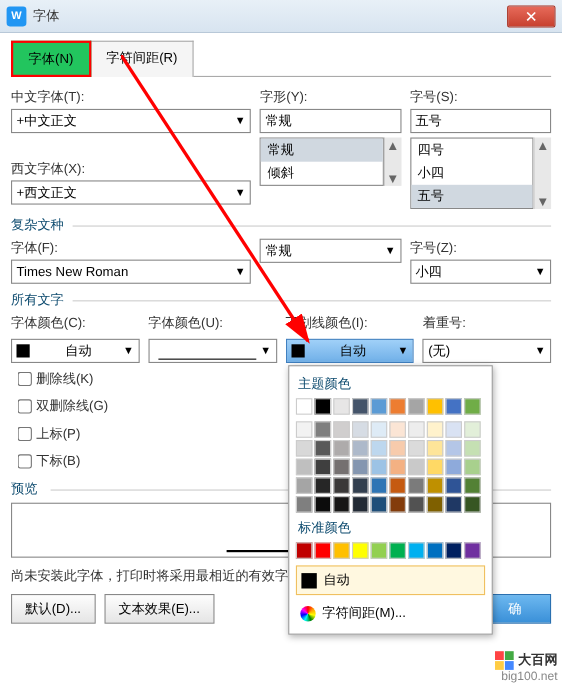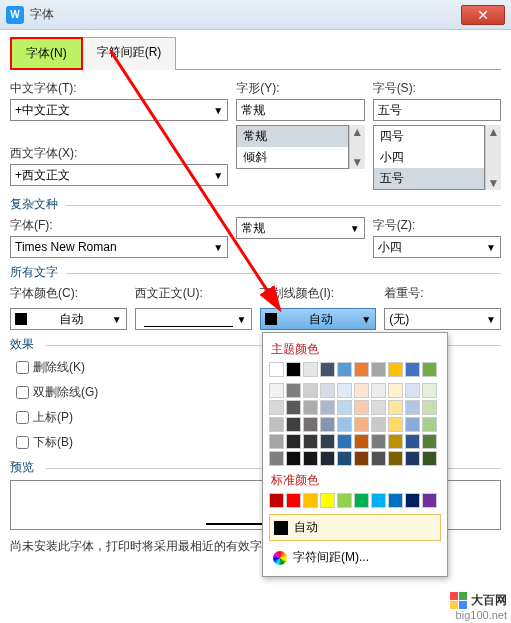--- a/index.html
+++ b/index.html
@@ -7,21 +7,21 @@
 
 .titlebar { height: 30px; background: linear-gradient(#e8f0f7,#d8e4f0); display: flex; align-items: center; padding: 0 6px; border-bottom: 1px solid #b8c8d8; }
 .titlebar .icon { width: 18px; height: 18px; background: #2196f3; border-radius: 3px; color: #fff; display: flex; align-items: center; justify-content: center; font-size: 10px; font-weight: bold; margin-right: 6px; }
 .titlebar .title { color: #333; }
 .titlebar .close { margin-left: auto; width: 44px; height: 20px; background: linear-gradient(#e76a5a,#c7412f); border: 1px solid #a83020; border-radius: 2px; color: #fff; display: flex; align-items: center; justify-content: center; font-size: 14px; }
 
 .dialog { padding: 6px 10px 10px 10px; }
 
 .tabs { display: flex; border-bottom: 1px solid #aaa; margin-bottom: 10px; position: relative; }
 .tab { padding: 6px 14px; border: 1px solid #aaa; border-bottom: none; background: #fff; margin-right: -1px; position: relative; top: 1px; cursor: pointer; }
-.tab.active { background: #bef264; z-index: 2; }
+.tab.active { background: #22c55e; z-index: 2; }
 .tab.inactive { background: #f5f5f5; }
 .red-box { border: 2px solid red !important; }
 .row { display: flex; gap: 8px; margin-bottom: 4px; }
 .col { flex: 1; display: flex; flex-direction: column; }
 
 label { color: #333; margin-bottom: 2px; }
 
 .combo, .listbox, .text-in, select {
   border: 1px solid #888; background: #fff; height: 22px; padding: 0 4px;
   display: flex; align-items: center; justify-content: space-between;
@@ -51,21 +51,21 @@
 .preview-line { width:100px; border-bottom:2px solid #000; }
 
 .note { color:#333; margin:8px 0; }
 
 .buttons { display:flex; gap:8px; margin-top:6px; }
 .btn { border:1px solid #888; background:linear-gradient(#fdfdfd,#e5e5e5); padding:4px 12px; cursor:pointer; }
 .btn.primary { background:linear-gradient(#6db8f0,#3a90d8); color:#fff; border-color:#2a70b0; padding:4px 26px; }
 
 
 .popup { position:absolute; left:262px; top:332px; width:186px; background:#fff; border:1px solid #999; box-shadow:1px 2px 6px rgba(0,0,0,.3); padding:6px; z-index:10; }
-.popup .hdr { color:#b91c1c; margin:2px 0 4px 2px; }
+.popup .hdr { color:#0c4a6e; margin:2px 0 4px 2px; }
 .swatch-grid { display:grid; grid-template-columns:repeat(10,15px); gap:2px; margin-bottom:6px; }
 .swatch { width:15px; height:15px; border:1px solid #ccc; cursor:pointer; }
 .auto-row { display:flex; align-items:center; gap:6px; padding:4px; border:1px solid #f0c060; background:#fff8e0; cursor:pointer; margin:4px 0; }
 .auto-row .sq { width:14px; height:14px; background:#000; }
 .more-row { display:flex; align-items:center; gap:6px; padding:4px; cursor:pointer; }
 .wheel { width:14px; height:14px; border-radius:50%; background:conic-gradient(red,orange,yellow,green,cyan,blue,magenta,red); }
 
 
 .red-arrow { position:absolute; left:110px; top:50px; width:180px; height:270px; pointer-events:none; z-index:5; }
 
@@ -172,21 +172,21 @@
       </div>
     </div>
   </div>
 
   <div class="fieldset-label">所有文字</div>
   <div class="row">
     <div class="col">
         <label>字体颜色(C):</label>
       </div>
     <div class="col">
-        <label>西文正文(U):</label>
+        <label>字体颜色(U):</label>
       </div>
     <div class="col">
         <label>下划线颜色(I):</label>
       </div>
     <div class="col">
         <label>着重号:</label>
       </div>
   </div>
   <div class="row">
     <div class="col">
@@ -210,21 +210,20 @@
       </div>
     </div>
     <div class="col">
       <div class="drop-btn">
         <span class="lbl" style="text-align:left">(无)</span>
         <span class="arrow">▼</span>
       </div>
     </div>
   </div>
 
-  <div class="fieldset-label short">效果</div>
   <div class="checks">
     <label class="check">
         <input type="checkbox" style="">
         <span>删除线(K)</span>
       </label>
     <label class="check">
         <input type="checkbox" style="">
         <span>双删除线(G)</span>
       </label>
     <label class="check">
@@ -237,20 +236,26 @@
       </label>
   </div>
 
   <div class="fieldset-label short">预览</div>
   <div class="preview-box">
     <div class="preview-line"></div>
   </div>
 
   <div class="note">尚未安装此字体，打印时将采用最相近的有效字体。</div>
 
+  <div class="buttons">
+    <button class="btn">默认(D)...</button>
+    <button class="btn">文本效果(E)...</button>
+    <div style="flex:1"></div>
+    <button class="btn primary">确</button>
+  </div>
 
 </div>
 
 <div class="popup">
   <div class="hdr">主题颜色</div>
   <div class="swatch-grid" id="theme-row1">
       <div class="swatch" style="background: rgb(255, 255, 255);"></div>
       <div class="swatch" style="background: rgb(0, 0, 0);"></div>
       <div class="swatch" style="background: rgb(231, 230, 230);"></div>
       <div class="swatch" style="background: rgb(68, 84, 106);"></div>

